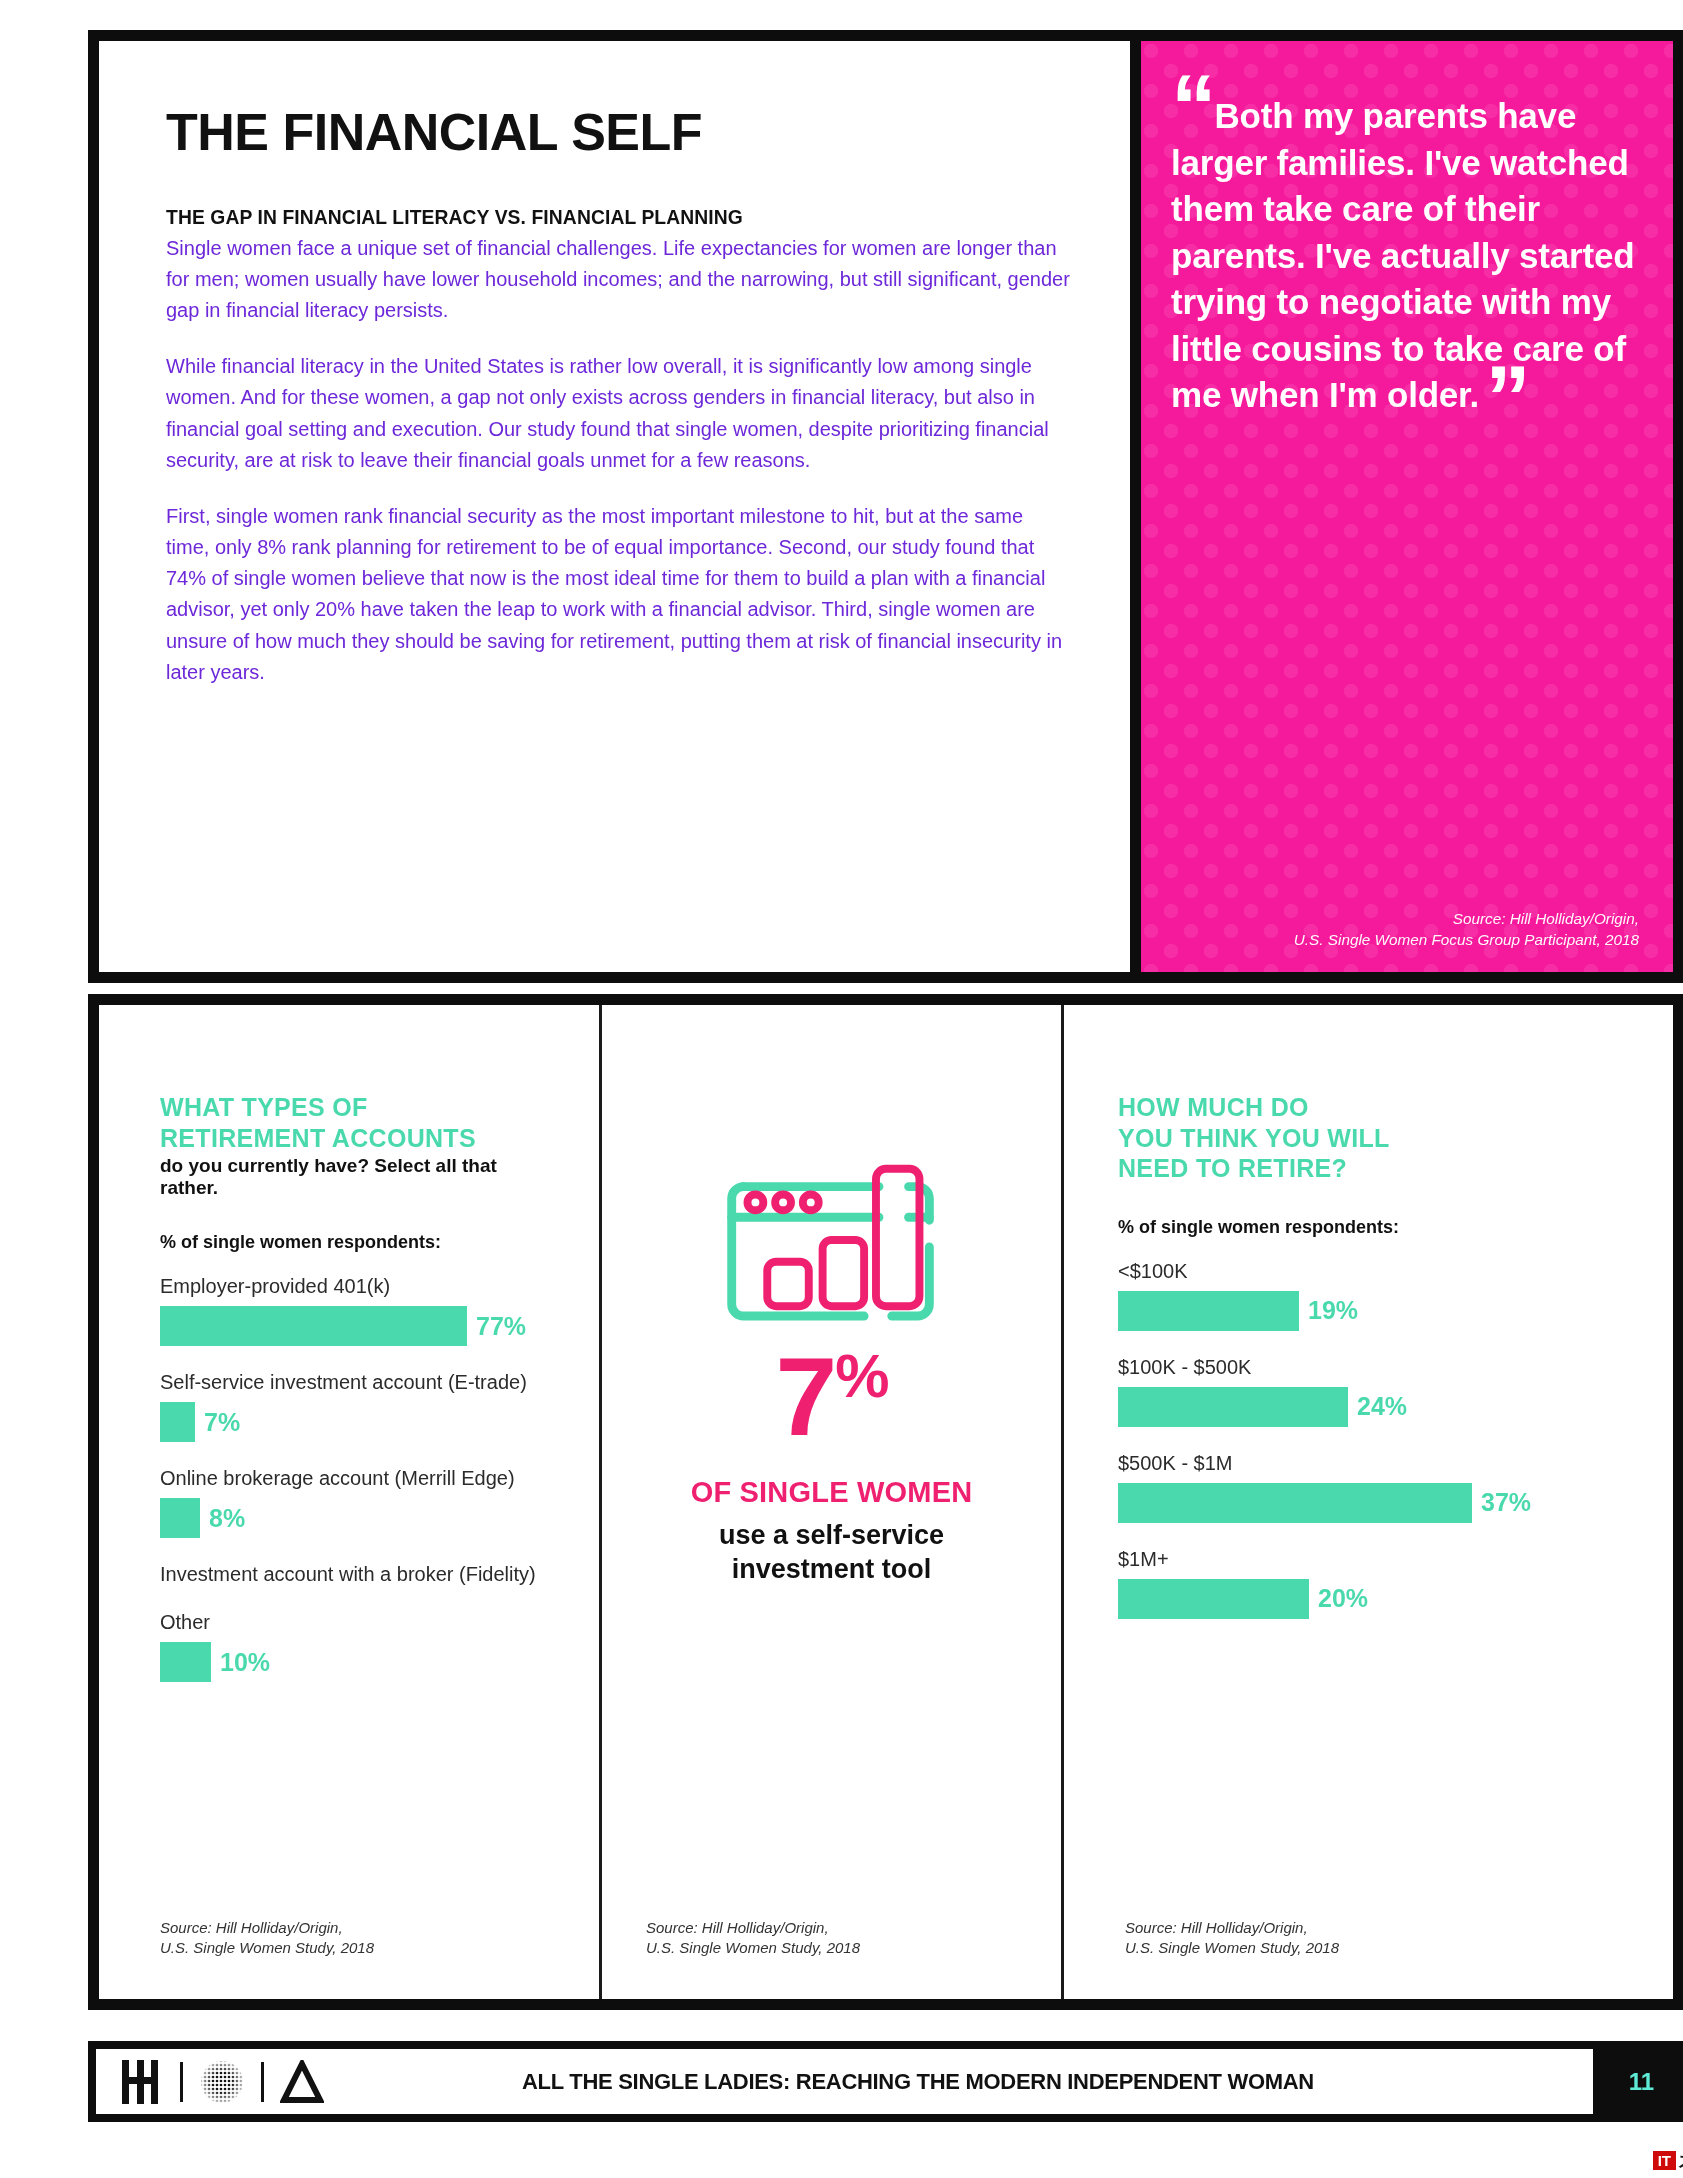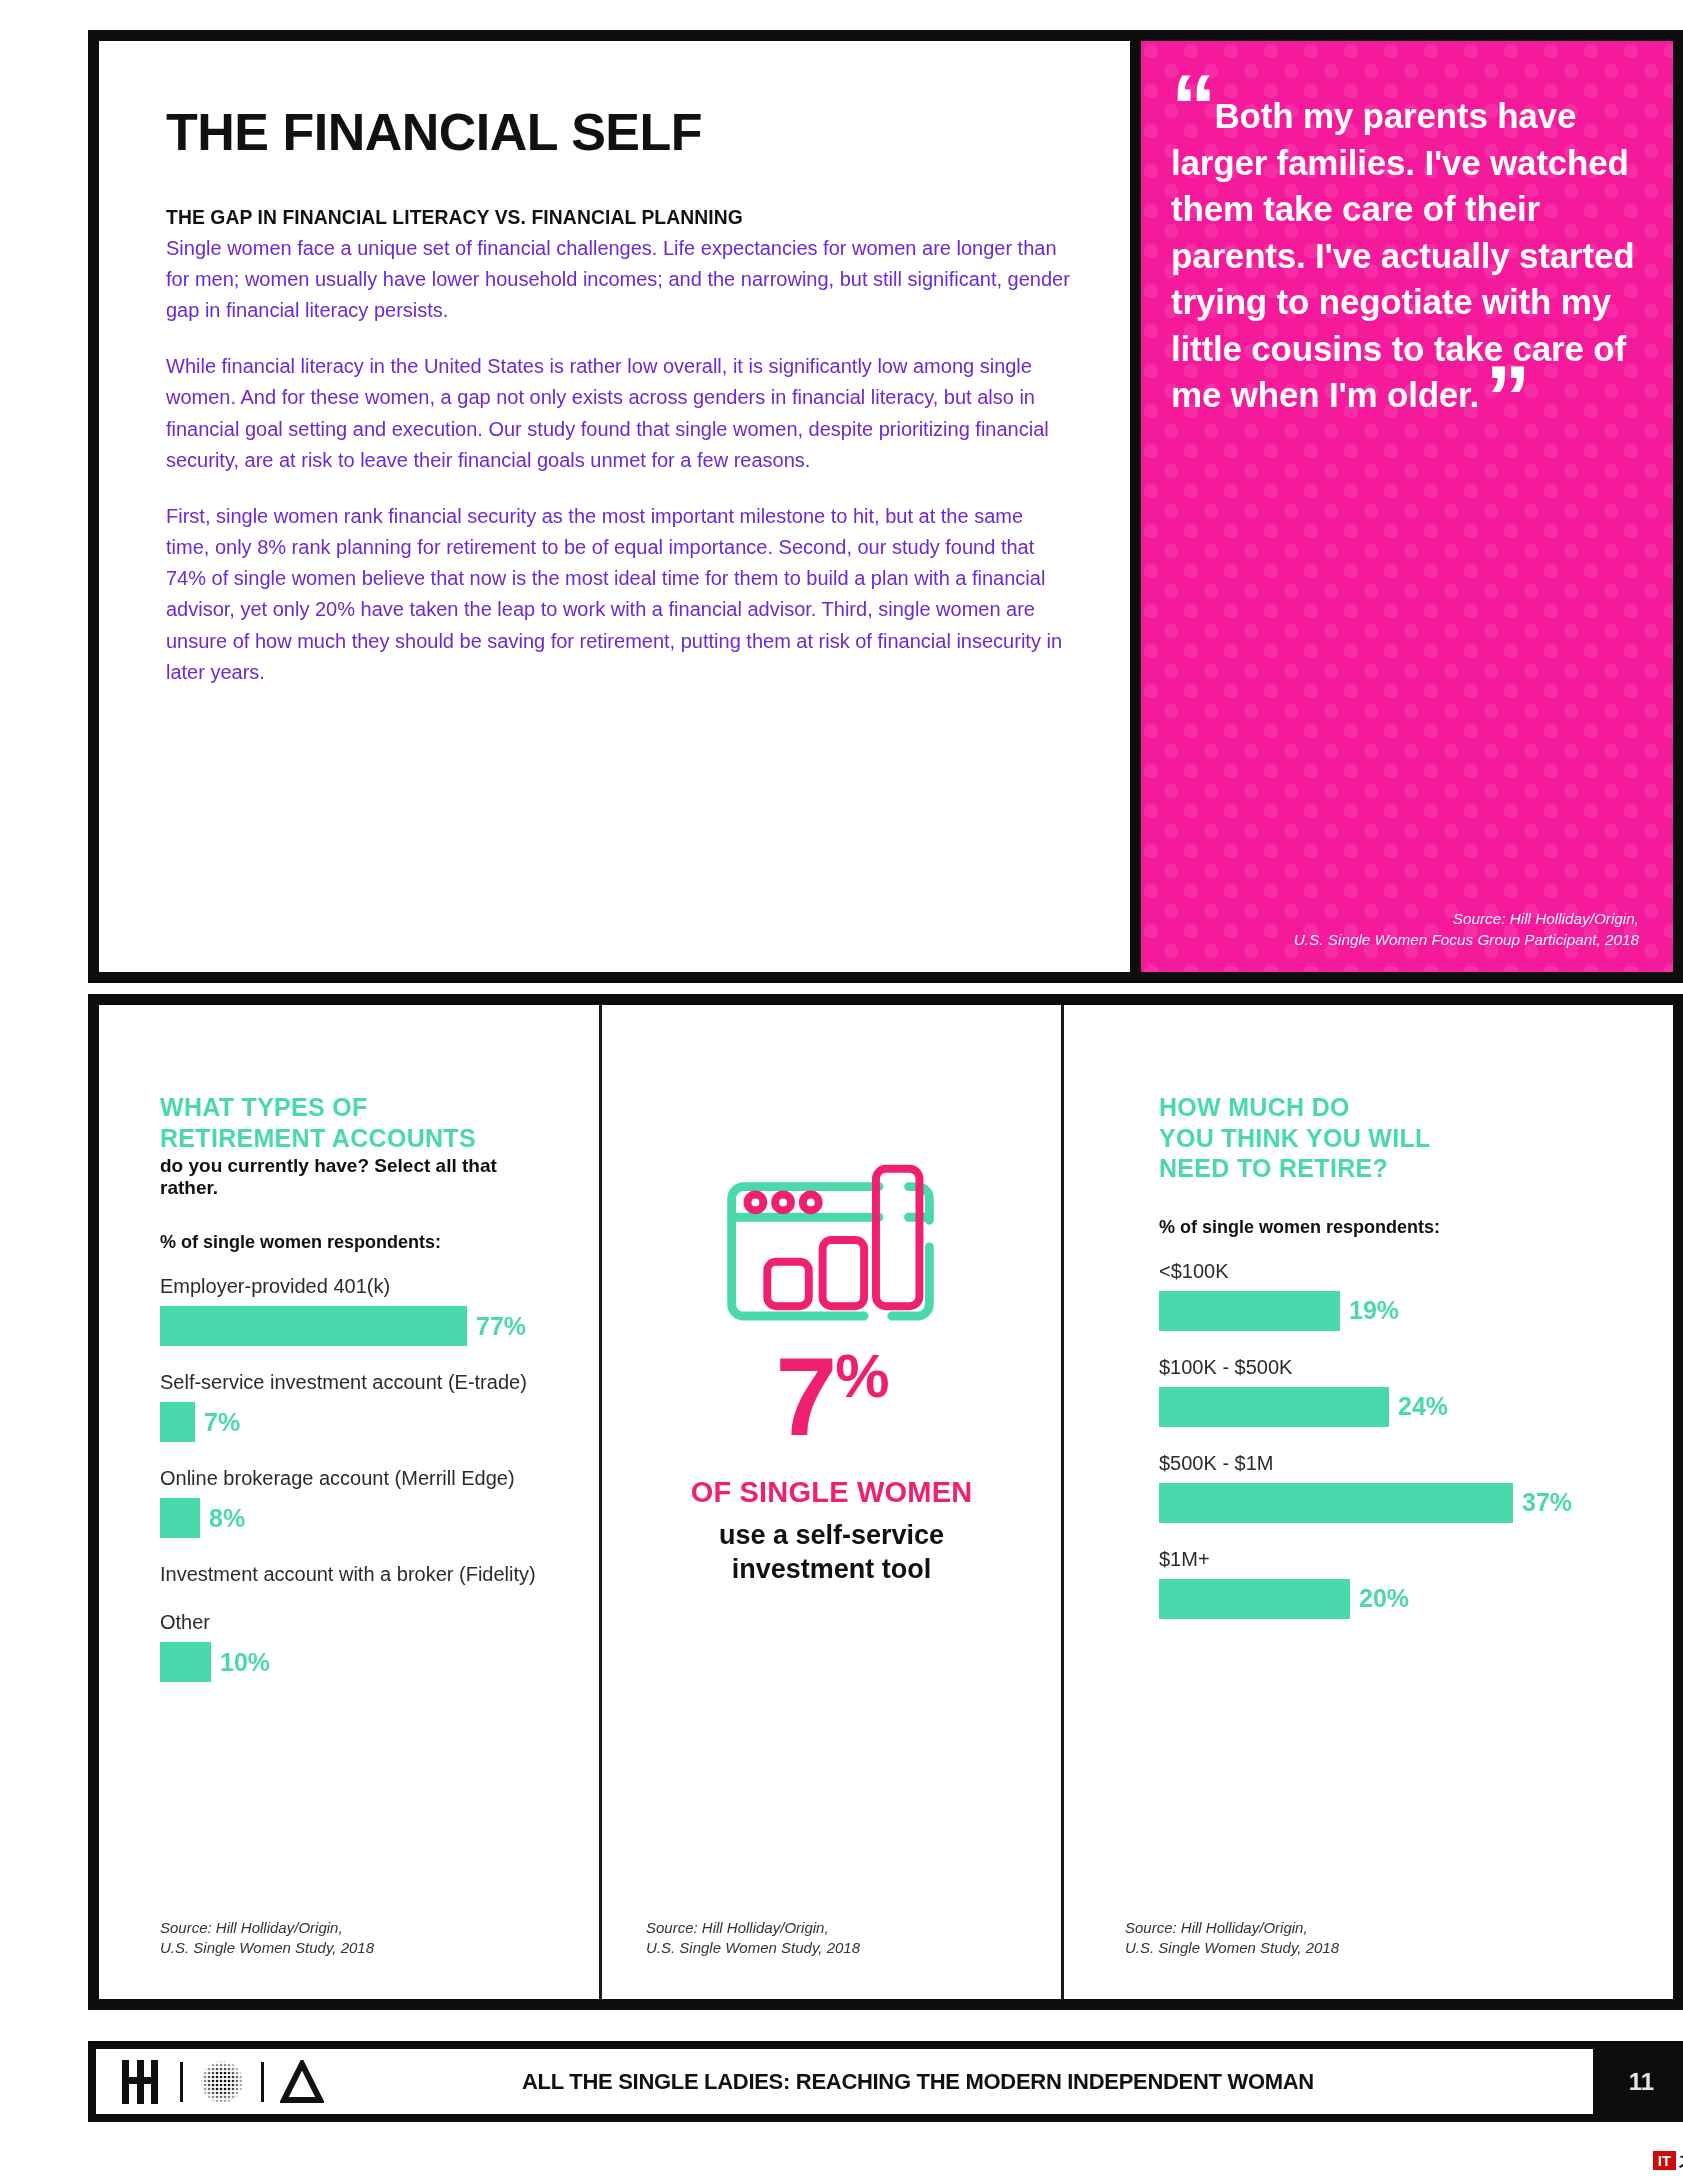--- a/index.html
+++ b/index.html
@@ -111,21 +111,21 @@
     background: #ffffff;
     display: flex;
   }
   .chart-col {
     position: relative;
     padding: 87px 0 0 0;
   }
   .col-left   { width: 500px; padding-left: 61px; padding-right: 40px; }
   .col-center { width: 465px; padding-left: 44px; padding-right: 44px;
                 border-left: 3px solid #1a1a1a; border-right: 3px solid #1a1a1a; }
-  .col-right  { flex: 1; padding-left: 95px; padding-right: 48px; }
+  .col-right  { flex: 1; padding-left: 54px; padding-right: 48px; }
 
   .chart-title {
     color: #4ad9ad;
     font-size: 25px;
     font-weight: 700;
     letter-spacing: 0.3px;
     line-height: 1.22;
     text-transform: uppercase;
   }
   .chart-subtitle {
@@ -237,21 +237,21 @@
     color: #111111;
     letter-spacing: -0.3px;
     padding-right: 59px;
   }
   .page-number {
     position: absolute;
     right: 30px; top: 0;
     height: 81px;
     display: flex;
     align-items: center;
-    color: #e5e5e5;
+    color: #5eead4;
     font-size: 24px;
     font-weight: 700;
   }
   .watermark {
     position: absolute;
     right: 14px; bottom: 6px;
     display: flex;
     align-items: center;
     gap: 3px;
     font-size: 17px;

